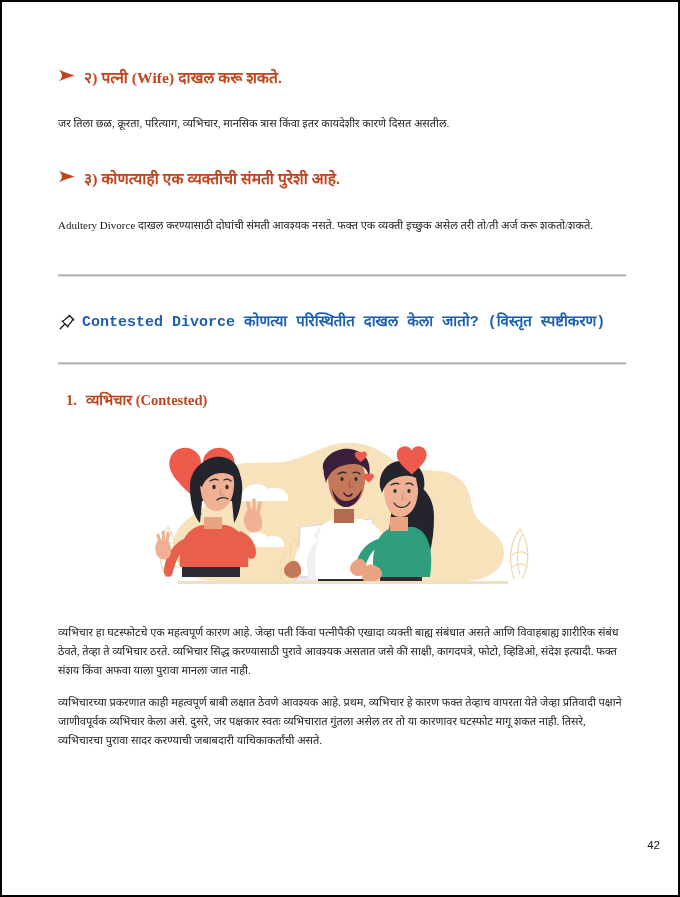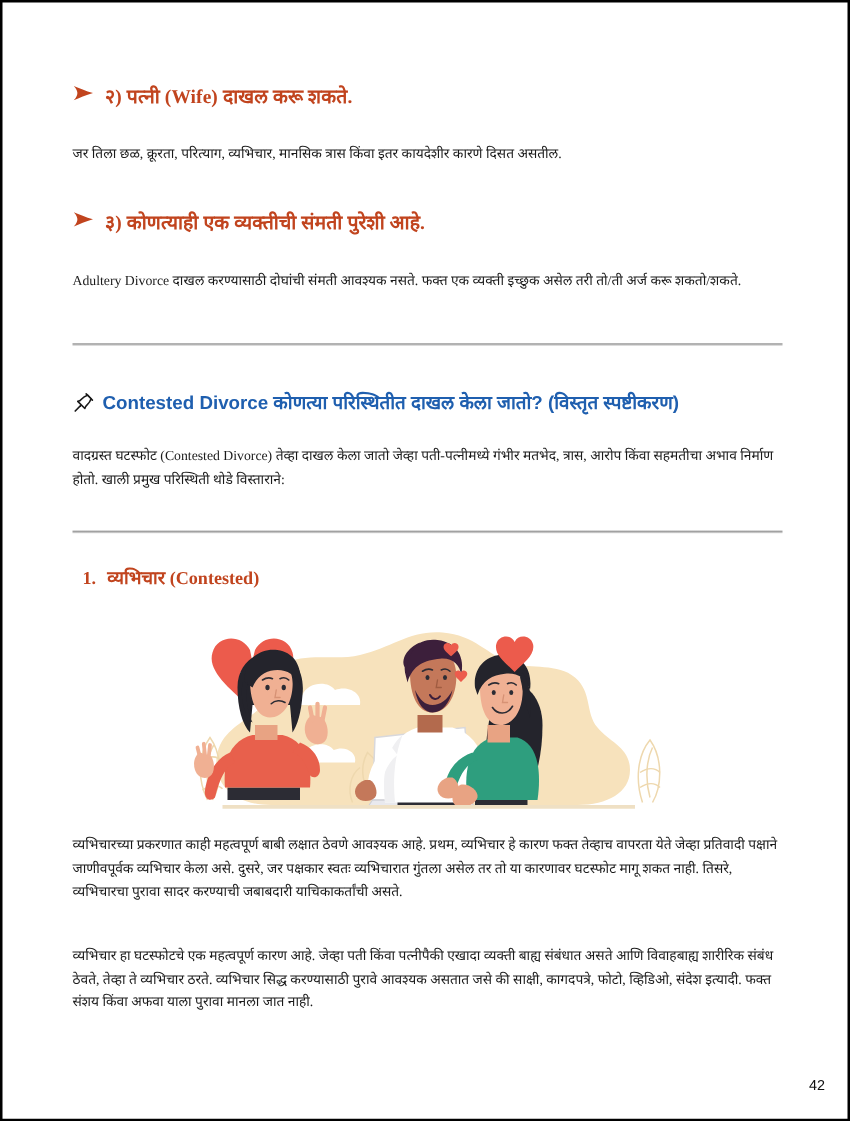--- a/index.html
+++ b/index.html
@@ -72,21 +72,21 @@
     margin: 0;
     width: 100%;
   }
 
   
   .pin-heading {
     display: flex;
     align-items: center;
     gap: 6px;
     color: #1F5FAF;
-    font-family: Liberation Sans, sans-serif;
+    font-family: Liberation Mono, monospace;
     font-weight: bold;
     font-size: 15px;
     line-height: 1.3;
   }
   .pin-icon { flex: 0 0 auto; width: 18px; height: 18px; display:block; }
 
   
   .num-heading {
     display: flex;
     align-items: baseline;
@@ -103,21 +103,21 @@
     width: 100%;
     display: flex;
     justify-content: center;
   }
   .illustration { display: block; }
 
   
   .page-number {
     position: absolute;
     right: 18px;
-    bottom: 20px;
+    bottom: 44px;
     font-family: "Liberation Sans", "DejaVu Sans", sans-serif;
     font-size: 11.5px;
     color: #111111;
   }
 
   
   .s-h1 { margin-top: 66px; }
   .s-p1 { margin-top: 27px; }
   .s-h2 { margin-top: 36px; font-family: Liberation Serif, serif; }
   .s-p2 { margin-top: 27px; }
@@ -168,21 +168,20 @@
           <g fill="none" stroke="#1a1a1a" stroke-width="1.7" stroke-linecap="round" stroke-linejoin="round">
             <path d="M14.6 2.8 L21.2 9.4"></path>
             <path d="M16.0 4.2 C13.6 5.0 11.4 6.3 9.8 8.2 C8.5 9.8 7.2 10.6 5.6 10.8 L13.2 18.4 C13.4 16.8 14.2 15.5 15.8 14.2 C17.7 12.6 19.0 10.4 19.8 8.0 Z" fill="#ffffff"></path>
             <path d="M8.6 15.4 L2.9 21.1"></path>
           </g>
         </svg>
       </span>
       <span>Contested Divorce कोणत्या परिस्थितीत दाखल केला जातो? (विस्तृत स्पष्टीकरण)</span>
     </div>
 
-    <div class="body-text s-p3">वादग्रस्त घटस्फोट (Contested Divorce) तेव्हा दाखल केला जातो जेव्हा पती-पत्नीमध्ये गंभीर मतभेद, त्रास, आरोप किंवा सहमतीचा अभाव निर्माण होतो. खाली प्रमुख परिस्थिती थोडे विस्ताराने:</div>
 
     <div class="divider s-div2"></div>
 
     <div class="num-heading s-h4">
       <span>1.</span>
       <span>व्यभिचार (Contested)</span>
     </div>
 
     <div class="illustration-wrap s-img">
       <svg class="illustration" width="440" height="160" viewBox="0 0 440 160" aria-hidden="true">
@@ -321,19 +320,19 @@
         <path d="M262 42 C259 36 250 36 248 43 C246 50 254 56 262 63 C270 56 278 50 276 43 C274 36 265 36 262 42 Z" fill="#EC5B4C" transform="translate(-14,-8) scale(0.42) translate(340,30)"></path>
         <g>
           <path d="M290 24 C287 17 276 18 274 26 C272 35 282 42 290 50 C298 42 308 35 306 26 C304 18 293 17 290 24 Z" fill="#EC5B4C" transform="translate(-1,-8) scale(0.92) translate(26,6)"></path>
         </g>
         <path d="M256 48 C254 44 248 45 247 49 C246 54 252 58 256 62 C260 58 266 54 265 49 C264 45 258 44 256 48 Z" fill="#EC5B4C" transform="translate(-4,-10) scale(0.55) translate(200,50)"></path>
 
         <path d="M56 150 L386 150 L386 153 L56 153 Z" fill="#EFE0C4"></path>
       </svg>
     </div>
 
+    <div class="body-text s-p4">व्यभिचार हा घटस्फोटचे एक महत्वपूर्ण कारण आहे. जेव्हा पती किंवा पत्नीपैकी एखादा व्यक्ती बाह्य संबंधात असते आणि विवाहबाह्य शारीरिक संबंध ठेवते, तेव्हा ते व्यभिचार ठरते. व्यभिचार सिद्ध करण्यासाठी पुरावे आवश्यक असतात जसे की साक्षी, कागदपत्रे, फोटो, व्हिडिओ, संदेश इत्यादी. फक्त संशय किंवा अफवा याला पुरावा मानला जात नाही.</div>
     <div class="body-text s-p5">व्यभिचारच्या प्रकरणात काही महत्वपूर्ण बाबी लक्षात ठेवणे आवश्यक आहे. प्रथम, व्यभिचार हे कारण फक्त तेव्हाच वापरता येते जेव्हा प्रतिवादी पक्षाने जाणीवपूर्वक व्यभिचार केला असे. दुसरे, जर पक्षकार स्वतः व्यभिचारात गुंतला असेल तर तो या कारणावर घटस्फोट मागू शकत नाही. तिसरे, व्यभिचारचा पुरावा सादर करण्याची जबाबदारी याचिकाकर्तांची असते.</div>
-    <div class="body-text s-p4">व्यभिचार हा घटस्फोटचे एक महत्वपूर्ण कारण आहे. जेव्हा पती किंवा पत्नीपैकी एखादा व्यक्ती बाह्य संबंधात असते आणि विवाहबाह्य शारीरिक संबंध ठेवते, तेव्हा ते व्यभिचार ठरते. व्यभिचार सिद्ध करण्यासाठी पुरावे आवश्यक असतात जसे की साक्षी, कागदपत्रे, फोटो, व्हिडिओ, संदेश इत्यादी. फक्त संशय किंवा अफवा याला पुरावा मानला जात नाही.</div>
 
   </div>
 
   <div class="page-number">42</div>
 </div>
 
 </body></html>

